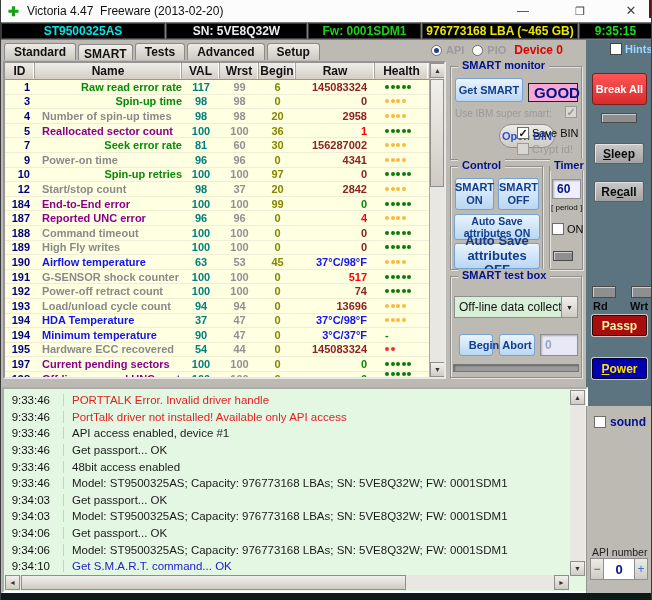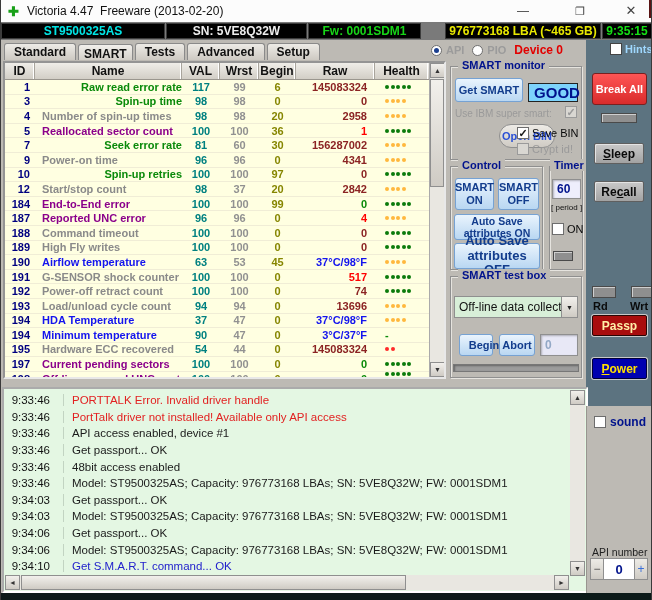--- a/index.html
+++ b/index.html
@@ -17,21 +17,21 @@
   .wb-min { left:505px; width:34px; }
   .wb-res { left:562px; width:34px; font-size:11px; }
   .wb-cls { left:612px; width:36px; font-size:13px; }
   .sliver { position:absolute; right:0; top:0; width:4px; height:18px; background:#5A1414; }
   
   .infobar { position:absolute; left:0; top:22px; width:652px; height:18px; background:#7A7A7A; display:flex; }
   .seg { background:#000; margin:1px 1px 1px 0; border:1px solid #3c3c3c; display:flex; align-items:center; justify-content:center; font-weight:bold; font-size:12px; white-space:nowrap; overflow:hidden; }
   .seg-model { width:164px; color:#00E5E5; }
   .seg-sn    { width:141px; color:#EDEDED; }
   .seg-fw    { width:113px; color:#17D417; }
-  .seg-lba   { width:156px; color:#E8E800;margin-left:23px; }
+  .seg-lba   { width:156px; color:#E8E800; }
   .seg-time  { flex:1; color:#15E015; }
   
   .tabrow { position:absolute; left:0; top:40px; width:585px; height:20px; }
   .tabs { position:absolute; left:3px; bottom:0; display:flex; align-items:flex-end; }
   .tab { height:17px; margin-right:2px; padding:0 9px; background:linear-gradient(#EDEBE6,#CDC9C2); border:1px solid #8a8a8a; border-bottom:none; border-top-left-radius:3px; border-top-right-radius:3px; font-size:12px; font-weight:bold; color:#111; line-height:16px; }
   .tab.active { height:16px; line-height:19px; padding:0 5px; background:linear-gradient(#F2F0EC,#D3CFC8); position:relative; z-index:2; }
   .modebox { position:absolute; left:430px; top:3px; display:flex; align-items:center; }
   .radio { width:11px; height:11px; border-radius:50%; background:#fff; border:1px solid #6d6d6d; position:relative; margin-right:4px; }
   .radio.sel::after { content:""; position:absolute; left:2px; top:2px; width:5px; height:5px; border-radius:50%; background:#1b3f8f; }
   .mode-lbl { font-size:11px; font-weight:bold; color:#9b9b9b; margin-right:8px; }
@@ -62,21 +62,21 @@
   .sb-btn { width:15px; height:15px; background:linear-gradient(#F2F0EC,#CFCBC4); border:1px solid #8f8f8f; color:#333; font-size:7px; text-align:center; line-height:13px; }
   .sb-thumb { position:absolute; left:0; width:14px; background:linear-gradient(#F2F0EC,#CFCBC4); border:1px solid #8f8f8f; }
   
   .group { position:absolute; border:1px solid #8f8f8f; box-shadow:1px 1px 0 #E6E4DF, inset 1px 1px 0 #E6E4DF; }
   .gtitle { position:absolute; top:-8px; left:7px; background:#BDBAB4; padding:0 4px; font-size:11px; font-weight:bold; color:#00128C; white-space:nowrap; }
   .bluebtn { background:linear-gradient(#EAF4FD,#B9D7F2); border:1px solid #76A2D3; border-radius:3px; color:#123C8C; font-weight:bold; font-size:11px; display:flex; align-items:center; justify-content:center; text-align:center; position:absolute; }
   .graybtn { background:linear-gradient(#EDEBE6,#CFCBC4); border:1px solid #8f8f8f; border-radius:12px; position:absolute; display:flex; align-items:center; justify-content:center; font-weight:bold;margin-left:44px; }
   .cb { width:12px; height:12px; background:#fff; border:1px solid #6d6d6d; position:absolute; font-size:11px; font-weight:bold; color:#1a1a1a; line-height:10px; text-align:center; }
   .cb.dis { background:#D9D7D2; color:#9a9a9a; border-color:#9a9a9a; }
   .lbl { position:absolute; font-size:11px; font-weight:normal; white-space:nowrap; }
-  .good-ind { position:absolute; background:#7dd3fc; border:1px solid #222; color:#00128C; font-weight:bold; font-size:15px; display:flex; align-items:center; justify-content:center;padding-left:8px; }
+  .good-ind { position:absolute; background:#f9a8d4; border:1px solid #222; color:#00128C; font-weight:bold; font-size:15px; display:flex; align-items:center; justify-content:center;padding-left:8px; }
   .led { position:absolute; background:#8F8F8F; border:1px solid #4a4a4a; box-shadow:inset 1px 1px 0 #cfcfcf; }
   .input { position:absolute; background:#EEEEFC; border:1px solid #8f8f8f; box-shadow:inset 1px 1px 2px rgba(0,0,0,.25); font-size:12px; font-weight:bold; color:#00128C; padding-left:4px; }
   .select { position:absolute; background:#D8EFD8; border:1px solid #8f8f8f; display:flex; align-items:center; }
   .select .sel-txt { flex:1; font-size:12px; color:#111; padding-left:4px; white-space:nowrap; overflow:hidden; }
   .sel-arrow { width:16px; height:100%; background:linear-gradient(#F2F0EC,#CFCBC4); border-left:1px solid #8f8f8f; font-size:7px; color:#222; display:flex; align-items:center; justify-content:center; }
   .pbar { position:absolute; height:8px; background:#9C9C9C; border:1px solid #777; box-shadow:inset 1px 1px 2px rgba(0,0,0,.35); }
   
   .slate { position:absolute; left:585px; top:40px; width:67px; height:366px; background:#5C7380; }
   .hints-row { position:absolute; left:24px; top:3px; display:flex; align-items:center; }
   .hints-cb { width:12px; height:12px; background:#fff; border:1px solid #444; }

